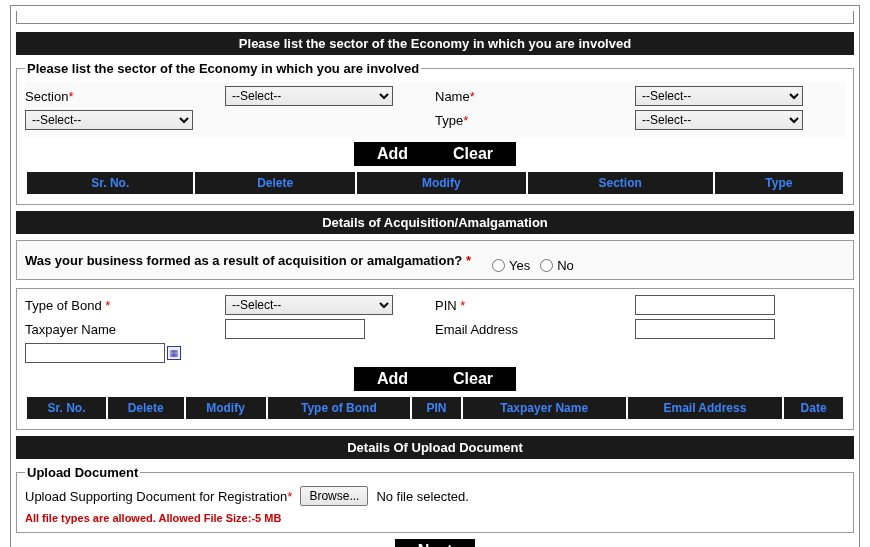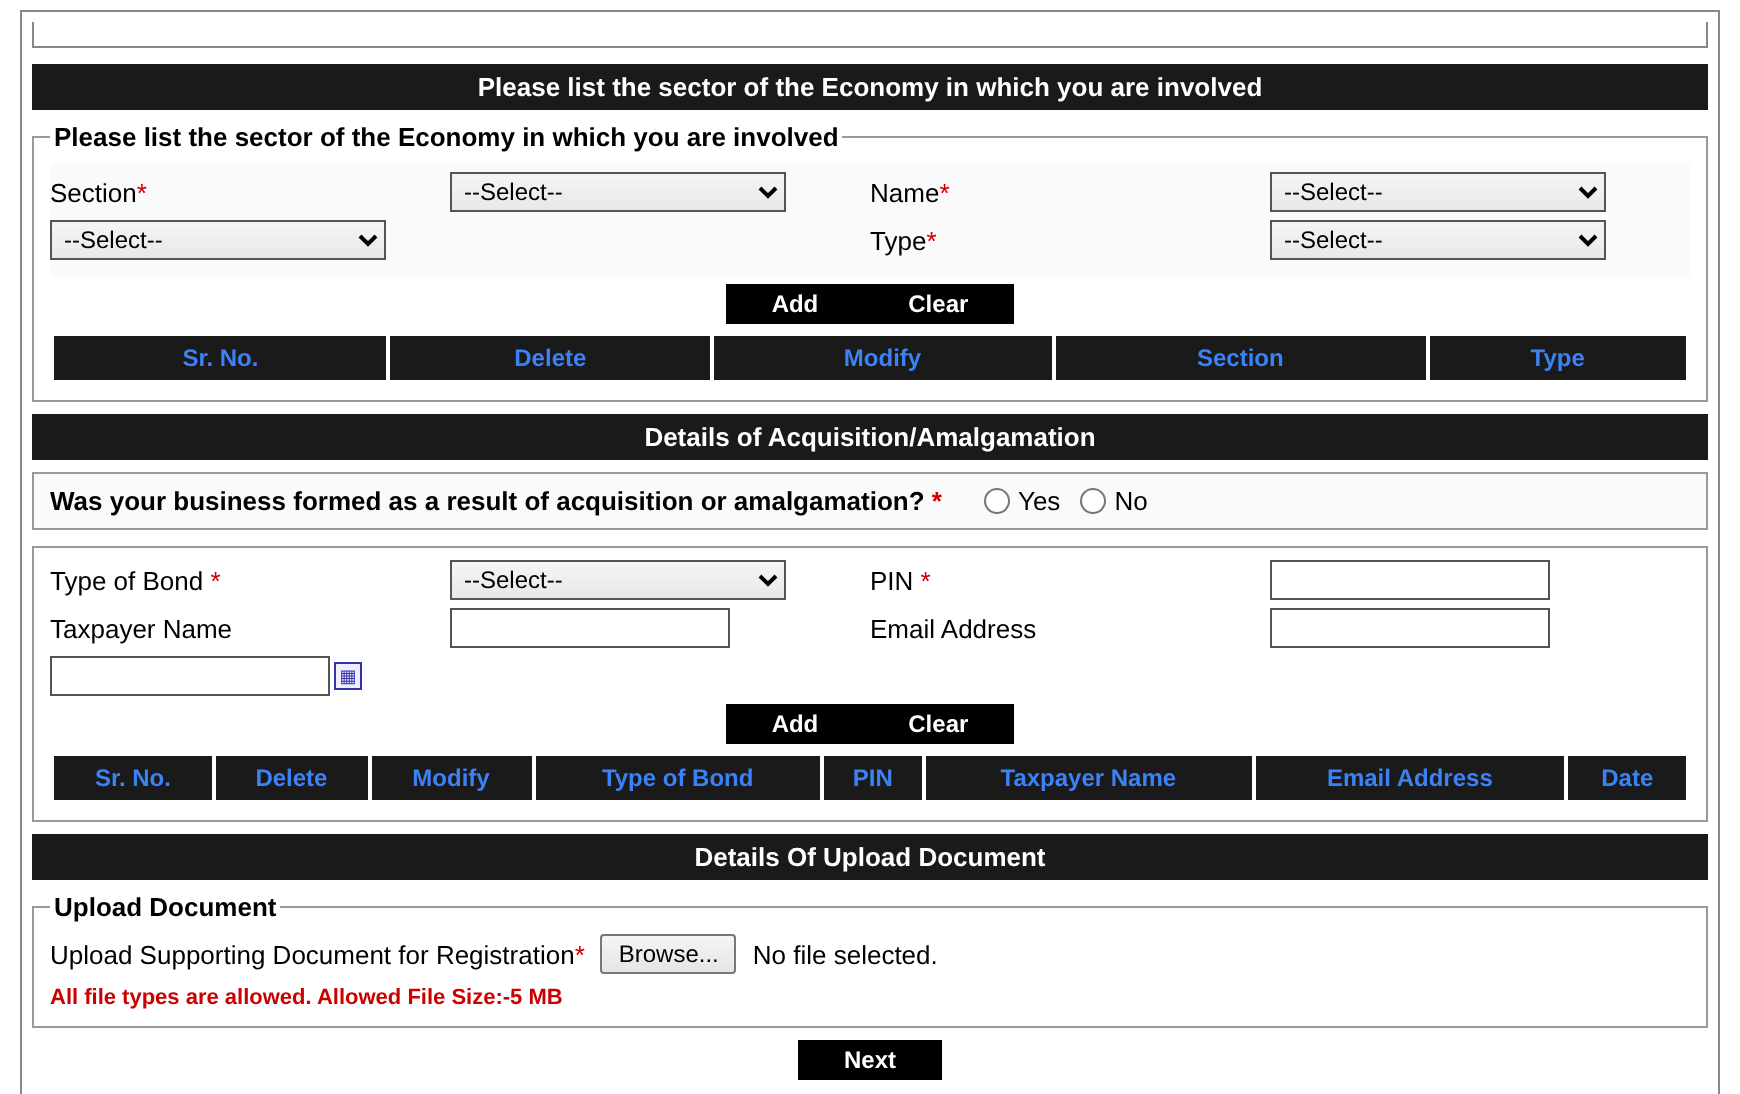--- a/index.html
+++ b/index.html
@@ -66,21 +66,21 @@
   .btn-row {
     text-align: center;
     margin: 4px 0 4px 0;
   }
   .btn {
     display: inline-block;
     background: #000;
     color: #fff;
     border: 1px solid #000;
     padding: 2px 22px;
-    font-size: 12px;
+    font-size: 16px;
     font-weight: bold;
     cursor: pointer;
     margin: 0;
   }
   .btn + .btn { margin-left: -1px; }
   table.dark-table {
     width: 100%;
     border-collapse: collapse;
   }
   table.dark-table th {
@@ -102,20 +102,21 @@
   }
   .radio-row .question {
     flex: 0 0 auto;
     margin-right: 21px;
     font-weight: bold;
   }
   .radio-row .opts {
     display: flex;
     align-items: center;
     gap: 4px;
+    margin-top: 11px;
   }
   .radio-row .opts label { width: auto; margin-right: 6px; }
   .cal-icon {
     display:inline-block;
     width:14px; height:14px;
     border:1px solid #33a;
     background: #eef;
     margin-left: 2px;
     vertical-align: middle;
     position: relative;

